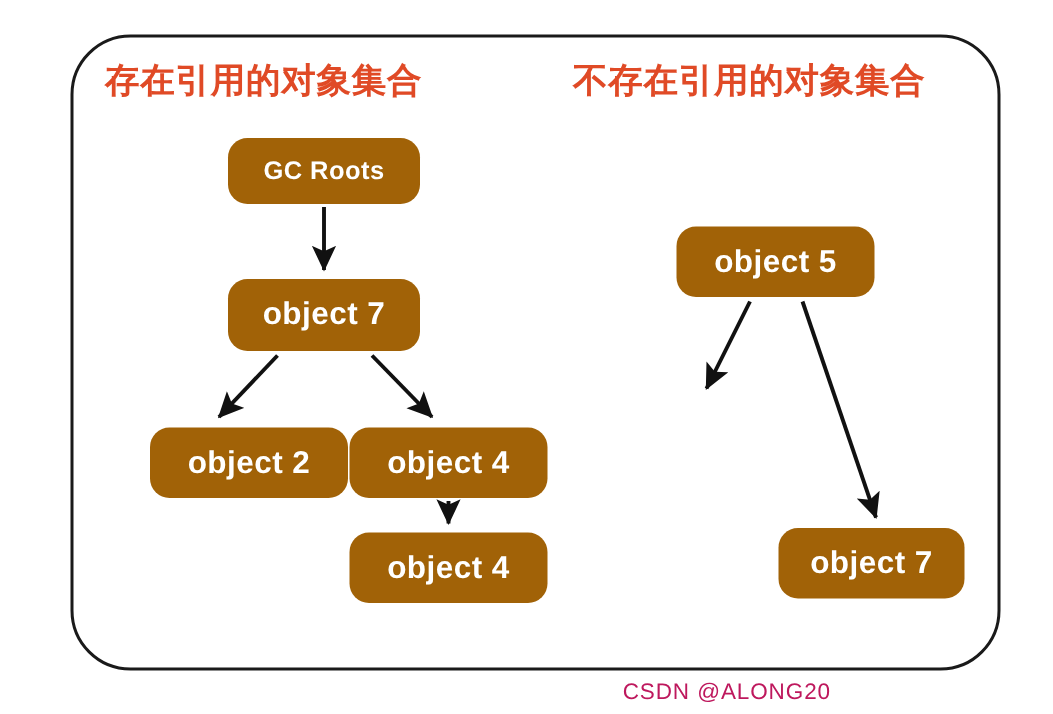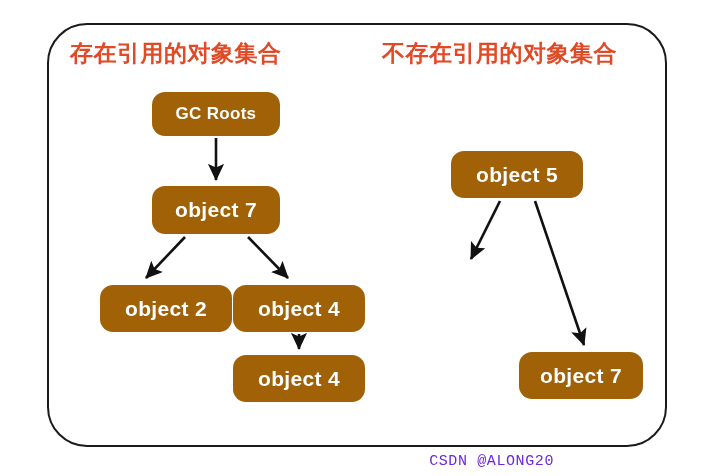--- a/index.html
+++ b/index.html
@@ -71,24 +71,24 @@
     width: 702px;
     height: 476px;
     pointer-events: none;
   }
 
   
   .watermark {
     position: absolute;
     right: 10px;
     bottom: 6px;
-    color: #6d28d9;
+    color: #be185d;
     font-size: 15px;
     letter-spacing: 0.6px;
-    font-family: Liberation Mono, monospace;
+    font-family: Liberation Sans, sans-serif;
   }
 </style>
 </head>
 <body>
 
 <div id="canvas">
 
   <div class="frame"></div>
 
   <div class="heading" id="heading-live">存在引用的对象集合</div>

